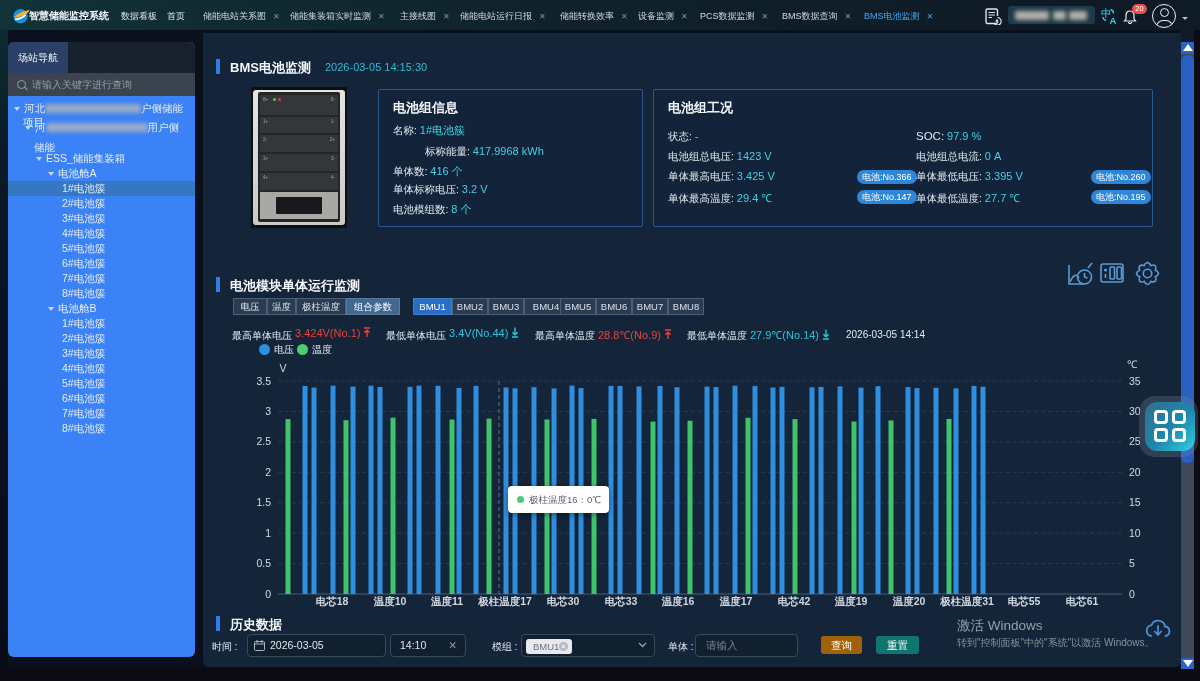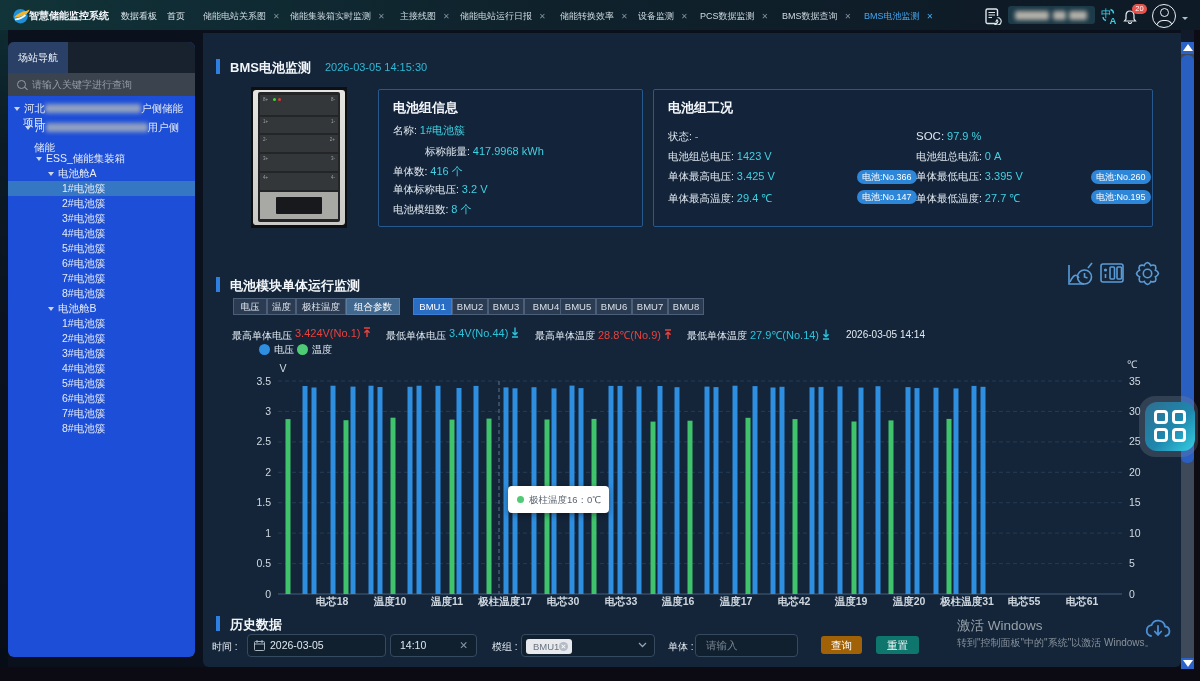--- a/index.html
+++ b/index.html
@@ -27,21 +27,21 @@
 .avatar { position:absolute; left:1152px; top:4px; width:24px; height:24px; border-radius:50%; border:1.6px solid #e8eef4; overflow:hidden; }
 .avatar:before { content:""; position:absolute; left:6.5px; top:3px; width:7px; height:7px; border-radius:50%; border:1.5px solid #e8eef4;}
 .avatar:after { content:""; position:absolute; left:2.5px; top:14.5px; width:15px; height:10px; border-radius:7px 7px 0 0; border:1.5px solid #e8eef4; border-bottom:none;}
 .tb-caret { position:absolute; left:1182px; top:17px; width:0; height:0; border-left:3.2px solid transparent; border-right:3.2px solid transparent; border-top:3.8px solid #a9c2cc;}
 
 
 #leftstrip { position:absolute; left:0; top:30px; width:8px; height:651px;
   background:linear-gradient(180deg,#0e2b31 0%, #0b1b26 18%, #0a1220 45%, #070d17 100%); }
 
 
-#sidebar { position:absolute; left:8px; top:42px; width:187px; height:615px; background:#1d4ed8; border-radius:6px; overflow:hidden;}
+#sidebar { position:absolute; left:8px; top:42px; width:187px; height:615px; background:#3b82f6; border-radius:6px; overflow:hidden;}
 #sidebar .tabrow { position:absolute; left:0; top:0; width:187px; height:31px; background:#18222f; }
 #sidebar .tab { position:absolute; left:0; top:0; width:60px; height:31px; border-radius:5px 0 0 0;
   background:#2b4066; color:#f0f5fa; font-size:10px; line-height:31px; padding-left:10px;}
 #sidebar .search { position:absolute; left:0; top:31px; width:187px; height:23px; background:#3a434e;
   color:#949ca6; font-size:10px; line-height:23px; padding-left:24px;}
 #sidebar .search:before { content:""; position:absolute; left:9px; top:7px; width:7px; height:7px; border:1.2px solid #949ca6; border-radius:50%;}
 #sidebar .search:after { content:""; position:absolute; left:15.5px; top:14.5px; width:4px; height:1.2px; background:#949ca6; transform:rotate(45deg);}
 .tree { position:absolute; left:0; top:58px; width:187px; font-size:10.5px; color:#e6ecf2; }
 .trow { position:absolute; left:0; width:187px; height:15px; line-height:15px; white-space:nowrap;}
 .trow .caret { display:inline-block; width:0; height:0; border-left:3.5px solid transparent; border-right:3.5px solid transparent;
@@ -411,21 +411,21 @@
 
     <div class="sect-bar" style="left:13px; top:583px;"></div>
     <div class="sect-title" style="left:27px; top:583px;">历史数据</div>
     <div class="hist-label" style="left:9px; top:607px;">时间 :</div>
     <div class="hinput" style="left:44px; width:139px; padding-left:22px;">2026-03-05
       <svg class="abs" style="left:6px; top:5px;" width="11" height="11" viewBox="0 0 11 11">
           <rect x="0.5" y="1.5" width="10" height="9" rx="1" fill="none" stroke="#aab4bf" stroke-width="1"></rect>
           <path d="M0.5 4 H 10.5 M3 0 v3 M8 0 v3" stroke="#aab4bf" stroke-width="1" fill="none"></path>
         </svg>
     </div>
-    <div class="hinput" style="left:187px; width:87px; padding-left:9px;">14:10<span style="position:absolute;right:8px;color:#8a95a2;">✕</span></div>
+    <div class="hinput" style="left:187px; width:76px; padding-left:9px;">14:10<span style="position:absolute;right:8px;color:#8a95a2;">✕</span></div>
     <div class="hist-label" style="left:289px; top:607px;">模组 :</div>
     <div class="hinput" style="left:318px; width:134px;">
       <span style="position:absolute;left:4px;top:3.5px;width:46px;height:15px;line-height:15px;background:#e7e9ec;border-radius:3px;color:#6a7480;padding-left:7px;font-size:9.5px;">BMU1</span>
       <span style="position:absolute;left:37px;top:6.5px;width:9px;height:9px;border-radius:50%;background:#b4bbc4;color:#fff;font-size:7px;line-height:9px;text-align:center;">✕</span>
       <svg style="position:absolute;right:7px;top:7px;" width="9" height="6" viewBox="0 0 9 6">
           <path d="M1 1 L4.5 4.5 L8 1" stroke="#97a2ae" stroke-width="1.3" fill="none"></path>
         </svg>
     </div>
     <div class="hist-label" style="left:465px; top:607px;">单体 :</div>
     <div class="hinput" style="left:492px; width:103px; padding-left:10px; color:#78828e;">请输入</div>

